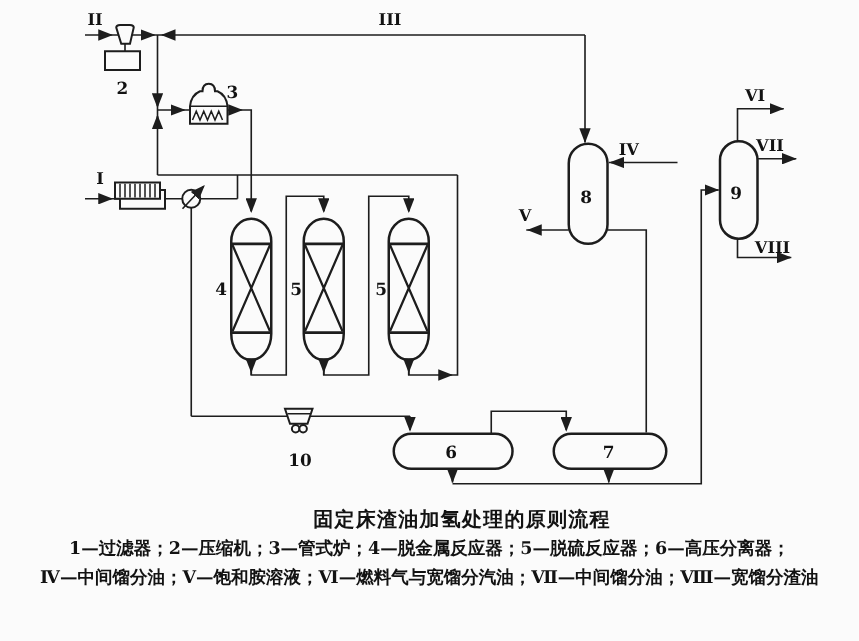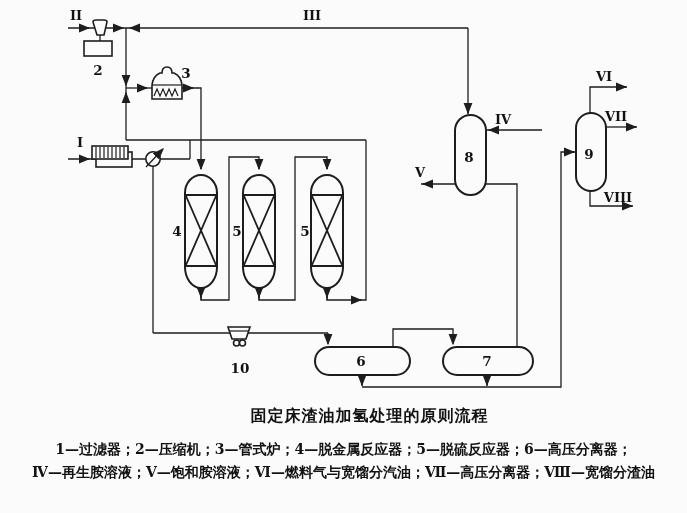--- a/index.html
+++ b/index.html
@@ -23,21 +23,21 @@
   .caption{
     position:absolute;left:0;top:404px;width:687px;
     color:#121212;text-align:center;
   }
   .cap-title{
     font-family:"DejaVu Serif","Liberation Serif",serif;
     font-weight:700;font-size:16px;line-height:24px;
     letter-spacing:1px;
     transform:translateX(26px);
   }
-  .legend{margin-top:10px;}
+  .legend{margin-top:0;}
   .legend-line{
     font-family:"DejaVu Serif","Liberation Serif",serif;
     font-weight:700;font-size:14px;line-height:22.5px;
     white-space:nowrap;
   }
 </style>
 </head>
 <body>
 
 <div class="page">
@@ -180,17 +180,17 @@
       <text class="rom" x="604" y="81">VI</text>
       <text class="rom" x="616" y="121">VII</text>
       <text class="rom" x="618" y="202">VIII</text>
     </g>
   </svg>
 
   <div class="caption">
     <div class="cap-title">固定床渣油加氢处理的原则流程</div>
     <div class="legend">
       <div class="legend-line">1—过滤器；2—压缩机；3—管式炉；4—脱金属反应器；5—脱硫反应器；6—高压分离器；</div>
-      <div class="legend-line">Ⅳ—再生胺溶液；Ⅴ—饱和胺溶液；Ⅵ—燃料气与宽馏分汽油；Ⅶ—高压分离器；Ⅷ—宽馏分渣油</div>
+      <div class="legend-line">Ⅳ—中间馏分油；Ⅴ—饱和胺溶液；Ⅵ—燃料气与宽馏分汽油；Ⅶ—中间馏分油；Ⅷ—宽馏分渣油</div>
     </div>
   </div>
 
 </div>
 
 </body></html>

